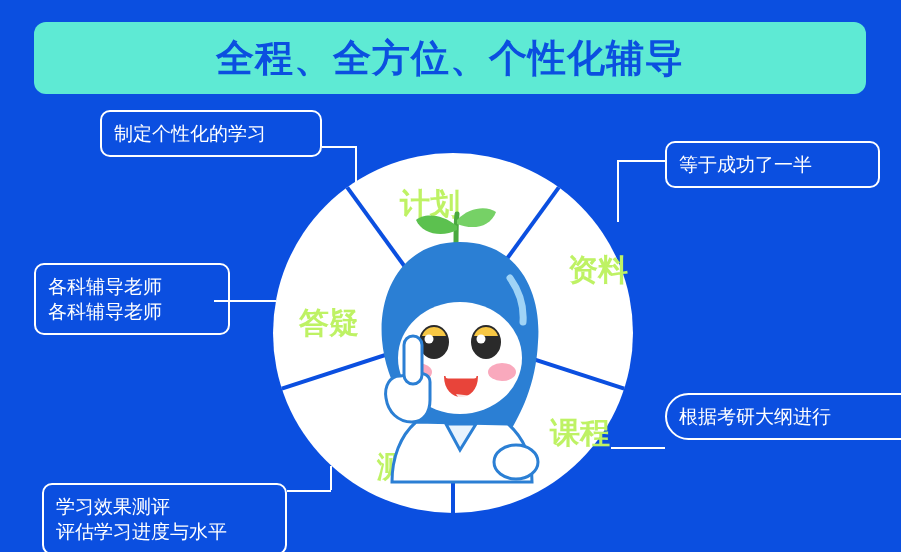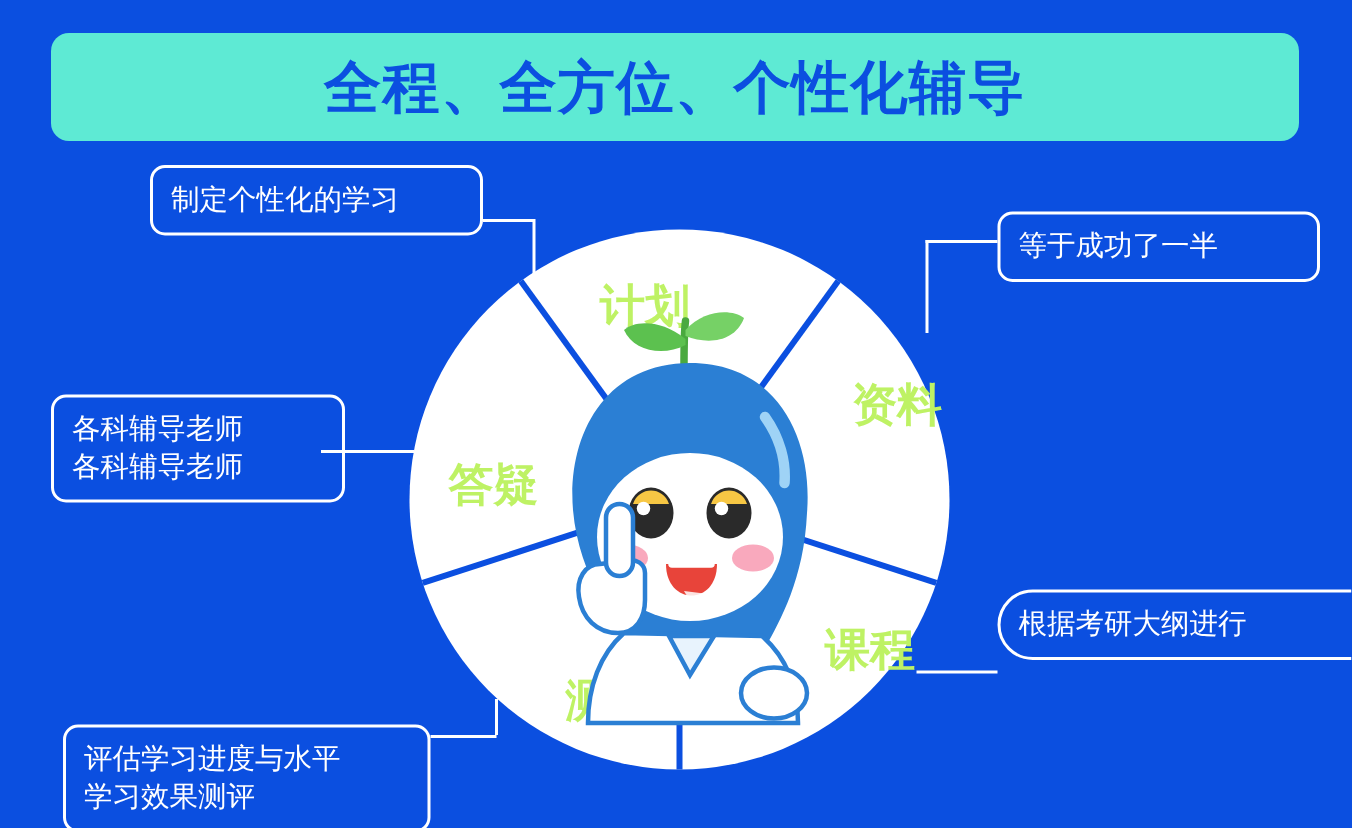--- a/index.html
+++ b/index.html
@@ -194,22 +194,22 @@
   <div class="callout c-plan">
     <div>制定个性化的学习</div>
   </div>
 
   <div class="callout c-qa">
     <div>各科辅导老师</div>
     <div>各科辅导老师</div>
   </div>
 
   <div class="callout c-test">
+    <div>学习效果测评</div>
     <div>评估学习进度与水平</div>
-    <div>学习效果测评</div>
   </div>
 
   <div class="callout c-material">
     <div>等于成功了一半</div>
   </div>
 
   <div class="callout c-course">
     <div>根据考研大纲进行</div>
   </div>
 

